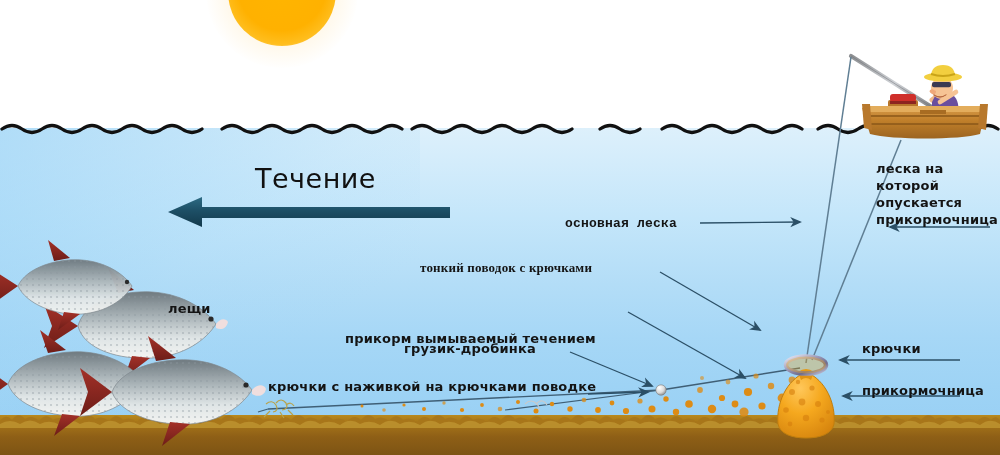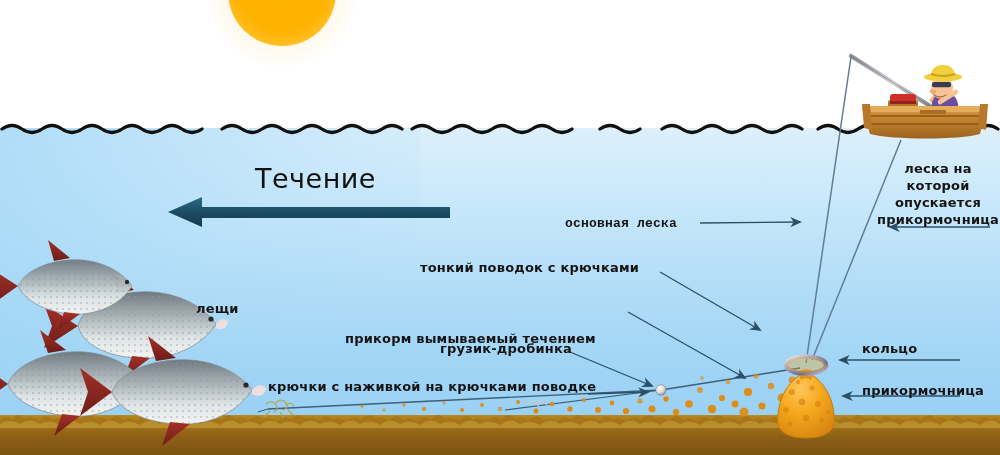--- a/index.html
+++ b/index.html
@@ -78,31 +78,30 @@
   
   .lbl{
     position:absolute;
     font-family:"DejaVu Sans", sans-serif;
     font-size:13px;
     font-weight:bold;
     color:#141414;
     white-space:nowrap;
     line-height:17px;
     letter-spacing:0.2px;
-    text-align:center;
   }
   .lbl.multi{white-space:normal;width:124px;}
 
   
   .lbl-main-line   {left:565px;top:215px;font-family:Liberation Mono, monospace;}
-  .lbl-thin-leader {left:420px;top:259px;}
+  .lbl-thin-leader {left:420px;top:259px;font-family:Liberation Serif, serif;}
   .lbl-bait-wash   {left:345px;top:300px;margin-top:30px;}
-  .lbl-sinker      {left:440px;top:340px;}
+  .lbl-sinker      {left:404px;top:340px;}
   .lbl-hooks       {left:268px;top:378px;}
-  .lbl-breams      {left:196px;top:300px;}
+  .lbl-breams      {left:168px;top:300px;}
   .lbl-dropline    {left:876px;top:160px;}
   .lbl-ring        {left:862px;top:340px;}
   .lbl-feeder      {left:862px;top:382px;}
 
   
   .overlay{position:absolute;left:0;top:0;width:1000px;height:455px;}
 
   
   .boat-wrap{position:absolute;left:840px;top:44px;width:160px;height:100px;}
 </style>
@@ -439,17 +438,17 @@
   <div class="lbl lbl-bait-wash">прикорм вымываемый течением</div>
 
   <div class="lbl lbl-sinker">грузик-дробинка</div>
 
   <div class="lbl lbl-hooks">крючки с наживкой на крючками поводке</div>
 
   <div class="lbl lbl-breams">лещи</div>
 
   <div class="lbl multi lbl-dropline">леска на которой опускается прикормочница</div>
 
-  <div class="lbl lbl-ring">кольцо</div>
+  <div class="lbl lbl-ring">крючки</div>
 
   <div class="lbl lbl-feeder">прикормочница</div>
 
 </div>
 
 </body></html>

